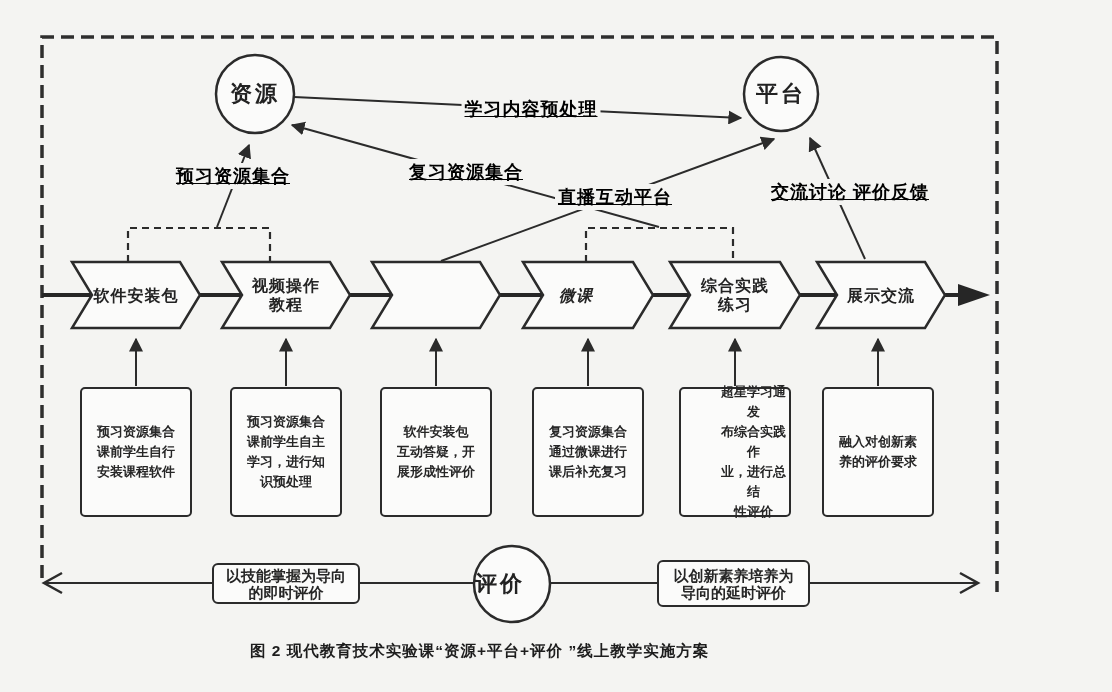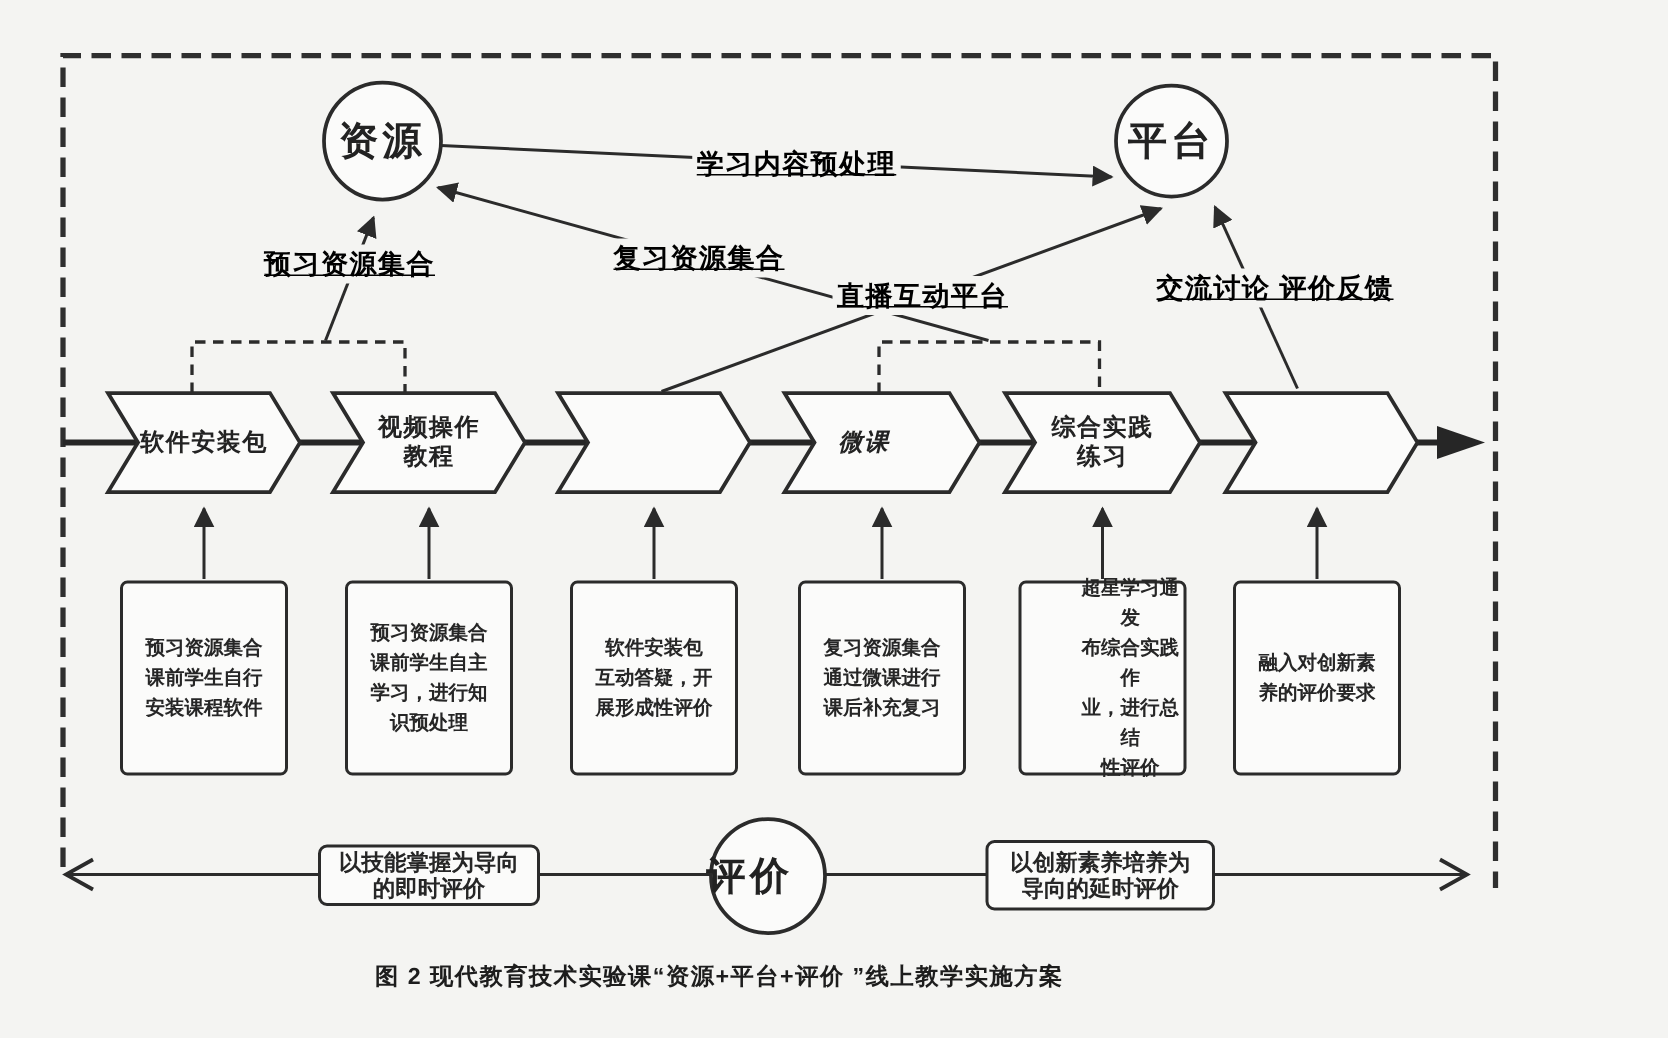--- a/index.html
+++ b/index.html
@@ -19,21 +19,21 @@
   svg.layer{position:absolute;left:0;top:0;}
   .abs{position:absolute;box-sizing:border-box;}
   .pre{white-space:pre-line;}
   .chev-label{
     display:flex;align-items:center;justify-content:center;
     text-align:center;font-size:16px;font-weight:bold;line-height:19px;
     color:#232323;letter-spacing:1px;
   }
   .hub-label{
     transform:translate(-50%,-50%);
-    font-size:26px;font-weight:bold;letter-spacing:3px;color:#222;
+    font-size:22px;font-weight:bold;letter-spacing:3px;color:#222;
   }
   .note-box{
     width:112px;height:130px;
     border:2.5px solid var(--ink);border-radius:5px;
     background:var(--fill);
     display:flex;align-items:center;justify-content:center;
     text-align:center;font-size:13px;line-height:20px;font-weight:600;color:#262626;
     padding:3px;
   }
   .edge-label{
@@ -112,20 +112,21 @@
   <div class="abs edge-label" style="left:531px;top:109px;">学习内容预处理</div>
   <div class="abs edge-label" style="left:615px;top:197px;">直播互动平台</div>
   <div class="abs edge-label" style="left:850px;top:192px;">交流讨论  评价反馈</div>
 
   <div class="abs chev-label pre" style="left:82px;top:262px;width:108px;height:66px;">软件安装包</div>
   <div class="abs chev-label pre" style="left:232px;top:262px;width:108px;height:66px;">视频操作
 教程</div>
   <div class="abs chev-label pre" style="left:522px;top:262px;width:108px;height:66px;font-style:italic;">微课</div>
   <div class="abs chev-label pre" style="left:681px;top:262px;width:108px;height:66px;">综合实践
 练习</div>
+  <div class="abs chev-label pre" style="left:827px;top:262px;width:108px;height:66px;">展示交流</div>
 
   <div class="abs note-box pre" style="left:80px;top:387px;">预习资源集合
 课前学生自行
 安装课程软件</div>
   <div class="abs note-box pre" style="left:230px;top:387px;">预习资源集合
 课前学生自主
 学习，进行知
 识预处理</div>
   <div class="abs note-box pre" style="left:380px;top:387px;">软件安装包
 互动答疑，开

